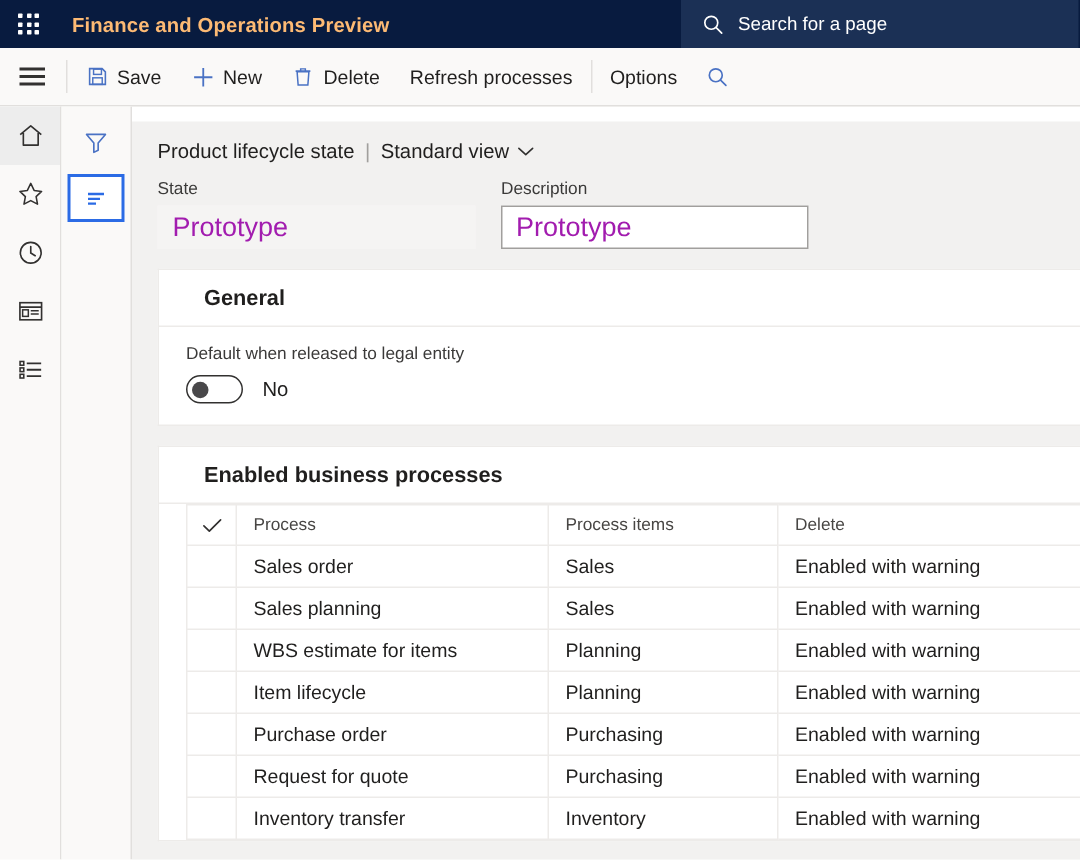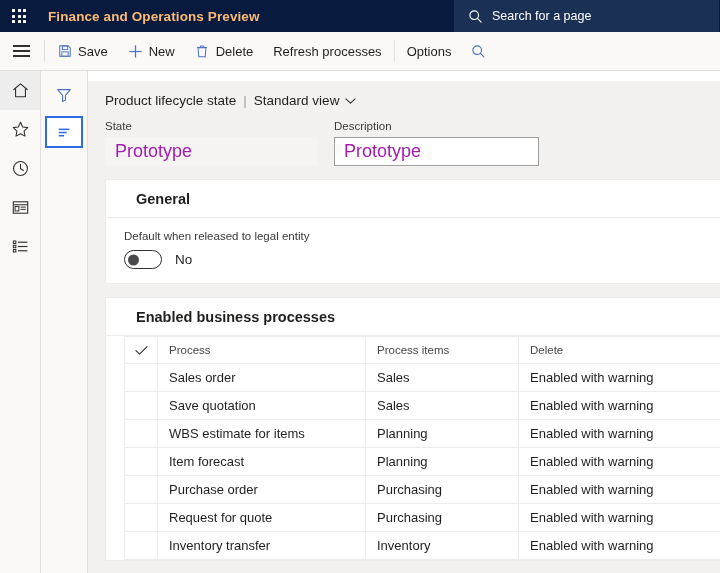--- a/index.html
+++ b/index.html
@@ -354,33 +354,33 @@
         </thead>
         <tbody>
           <tr>
             <td class="col-check"></td>
             <td class="col-proc">Sales order</td>
             <td class="col-area">Sales</td>
             <td class="col-pol">Enabled with warning</td>
           </tr>
           <tr>
             <td class="col-check"></td>
-            <td class="col-proc">Save quotation</td>
+            <td class="col-proc">Sales planning</td>
             <td class="col-area">Sales</td>
             <td class="col-pol">Enabled with warning</td>
           </tr>
           <tr>
             <td class="col-check"></td>
             <td class="col-proc">WBS estimate for items</td>
             <td class="col-area">Planning</td>
             <td class="col-pol">Enabled with warning</td>
           </tr>
           <tr>
             <td class="col-check"></td>
-            <td class="col-proc">Item forecast</td>
+            <td class="col-proc">Item lifecycle</td>
             <td class="col-area">Planning</td>
             <td class="col-pol">Enabled with warning</td>
           </tr>
           <tr>
             <td class="col-check"></td>
             <td class="col-proc">Purchase order</td>
             <td class="col-area">Purchasing</td>
             <td class="col-pol">Enabled with warning</td>
           </tr>
           <tr>

